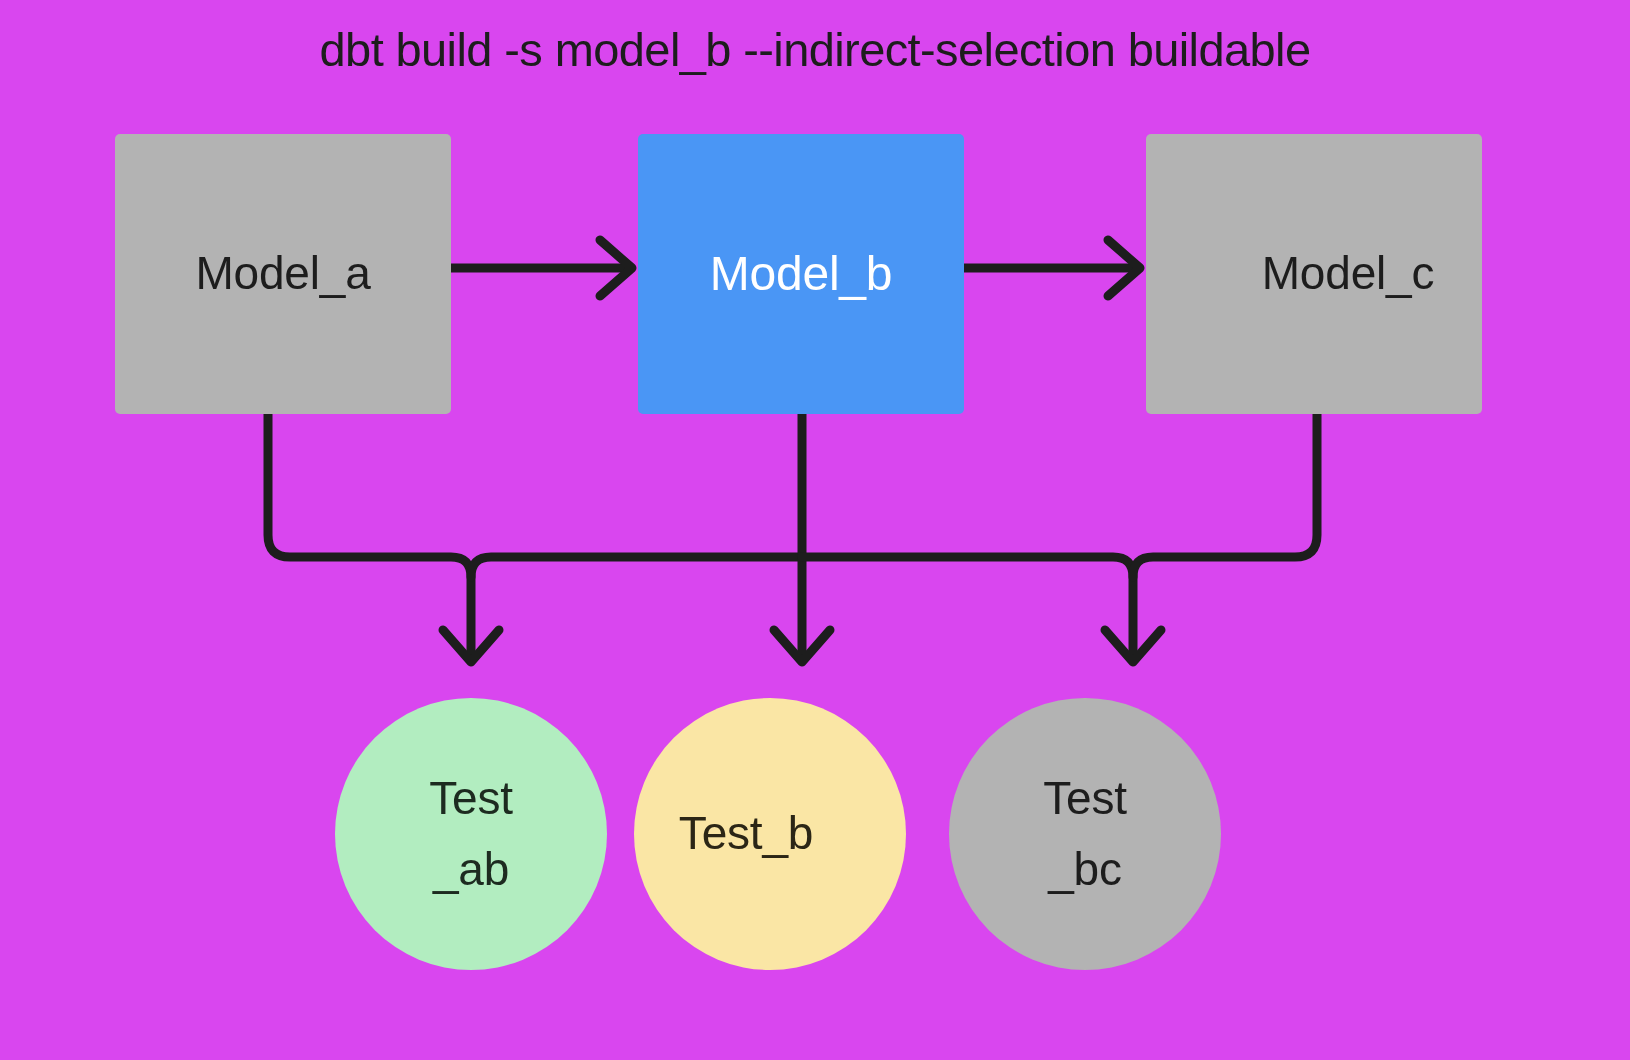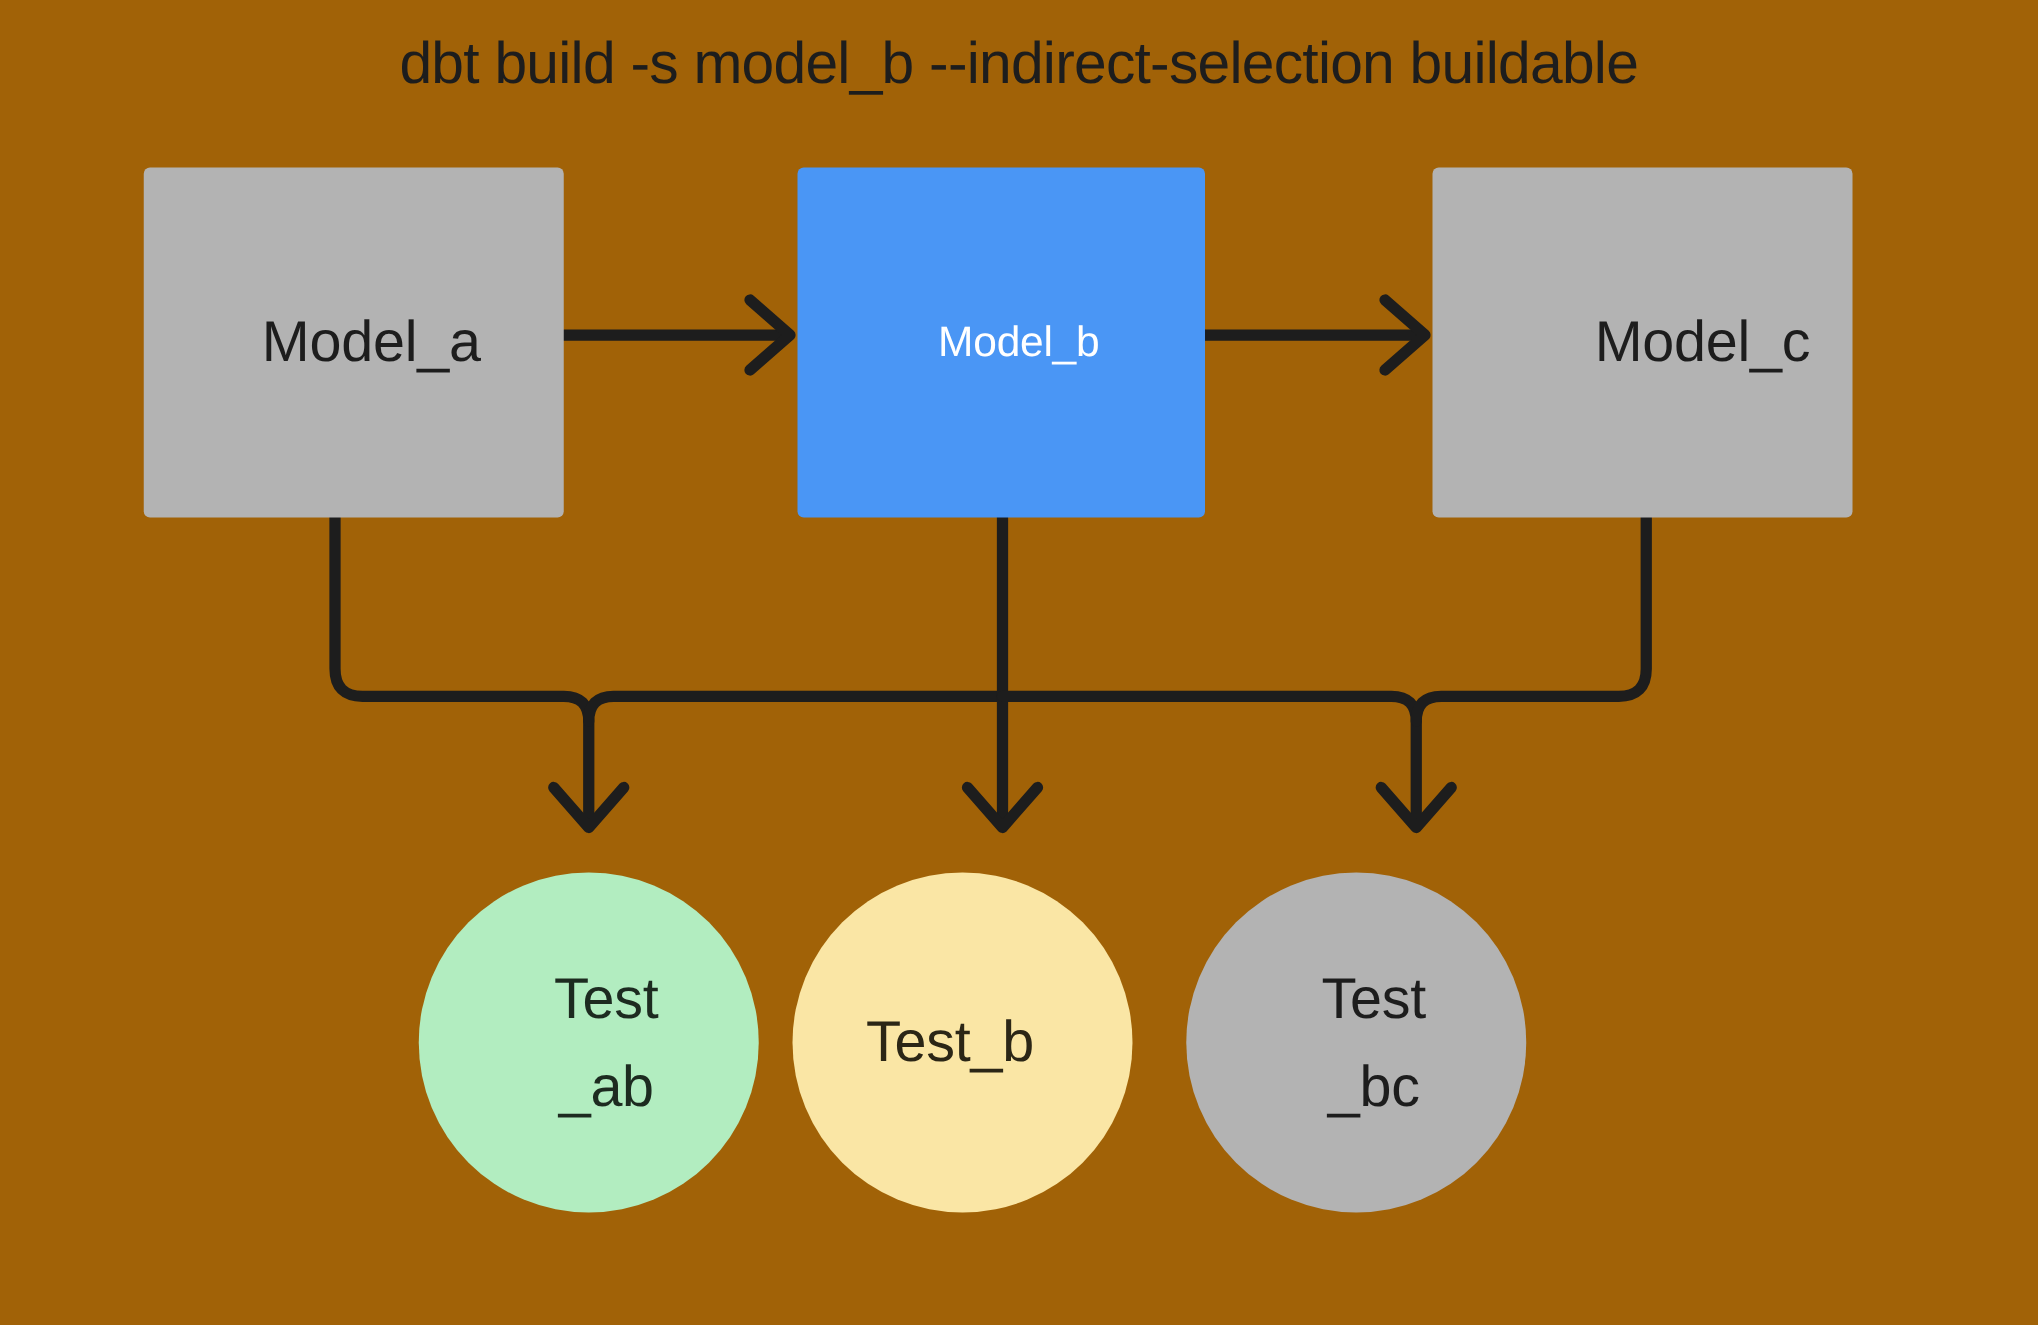--- a/index.html
+++ b/index.html
@@ -10,40 +10,39 @@
   body {
     width: 1630px;
     height: 1060px;
     font-family: "Liberation Sans", sans-serif;
     overflow: hidden;
   }
   #canvas {
     position: relative;
     width: 1630px;
     height: 1060px;
-    background: #a16207;
+    background: #d946ef;
   }
   #diagram-svg {
     position: absolute;
     left: 0;
     top: 0;
     width: 1630px;
     height: 1060px;
   }
   .node-label {
     position: absolute;
     display: flex;
     align-items: center;
     justify-content: center;
     flex-direction: column;
     pointer-events: none;
     text-align: center;
     line-height: 1.55;
     letter-spacing: -0.2px;
-    padding-left: 14px;
   }
   .title {
     position: absolute;
     left: 0;
     top: 22px;
     width: 1630px;
     text-align: center;
     font-size: 47px;
     color: #1d1d1d;
     letter-spacing: -0.6px;
@@ -52,21 +51,21 @@
   
   .box-node {
     position: absolute;
     border-radius: 5px;
   }
   #node-model-a { left: 115px; top: 134px; width: 336px; height: 280px; background: #b3b3b3; }
   #node-model-b { left: 638px; top: 134px; width: 326px; height: 280px; background: #4a96f5; }
   #node-model-c { left: 1146px; top: 134px; width: 336px; height: 280px; background: #b3b3b3; }
 
   #label-model-a { left: 115px; top: 134px; width: 336px; height: 280px; font-size: 46px; color: #1d1d1d; }
-  #label-model-b { left: 638px; top: 134px; width: 326px; height: 280px; font-size: 34px; color: #ffffff; }
+  #label-model-b { left: 638px; top: 134px; width: 326px; height: 280px; font-size: 48px; color: #ffffff; }
   #label-model-c { left: 1146px; top: 134px; width: 404px; height: 280px; font-size: 46px; color: #1d1d1d; }
 
   
   .circle-node {
     position: absolute;
     border-radius: 50%;
   }
   #node-test-ab { left: 335px; top: 698px; width: 272px; height: 272px; background: #b2edc0; }
   #node-test-b  { left: 634px; top: 698px; width: 272px; height: 272px; background: #fae6a5; }
   #node-test-bc { left: 949px; top: 698px; width: 272px; height: 272px; background: #b3b3b3; }

